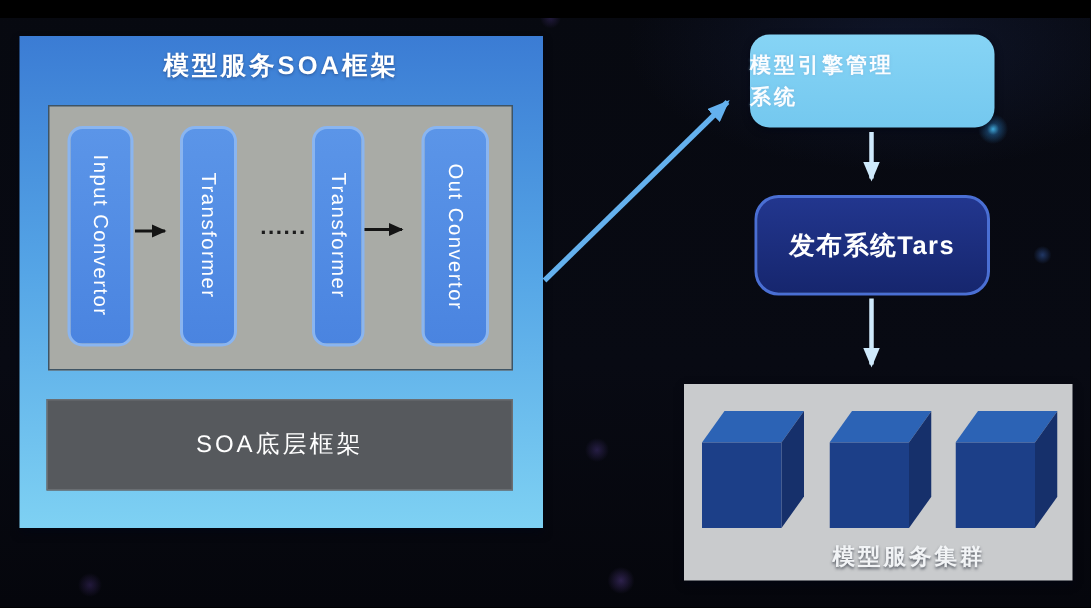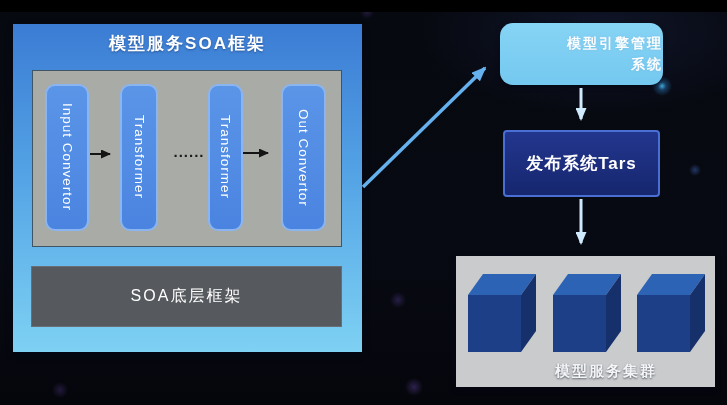--- a/index.html
+++ b/index.html
@@ -71,31 +71,31 @@
     border: 1px solid #6a6e72;
     display: flex; align-items: center; justify-content: center;
     color: #ffffff; font-size: 16px; font-weight: normal; letter-spacing: 2px;
   }
 
   
   .engine-box {
     position: absolute; left: 500px; top: 23px; width: 163px; height: 62px;
     background: linear-gradient(180deg, #86d4f5 0%, #74c8ef 100%);
     border-radius: 13px;
-    display: flex; flex-direction: column; align-items: flex-end; justify-content: center;
+    display: flex; flex-direction: column; align-items: flex-start; justify-content: center;
     color: rgba(255,255,255,0.97); font-size: 14px; font-weight: bold;
     letter-spacing: 2px; line-height: 1.5;
     text-shadow: 0 0 2px rgba(120,180,220,0.8);
     box-shadow: 0 2px 5px rgba(0,5,20,0.6);
   }
   .release-box {
     position: absolute; left: 503px; top: 130px; width: 157px; height: 67px;
     background: linear-gradient(180deg, #22368e 0%, #16266e 100%);
     border: 2px solid #4a6fd4;
-    border-radius: 4px;
+    border-radius: 16px;
     display: flex; align-items: center; justify-content: center;
     color: #ffffff; font-size: 17px; font-weight: bold; letter-spacing: 1px;
   }
   .cluster-panel {
     position: absolute; left: 456px; top: 256px; width: 259px; height: 131px;
     background: #c9cbcd;
     box-shadow: 0 2px 5px rgba(0,5,20,0.6);
   }
   .cluster-label {
     position: absolute; left: 0; bottom: 6px; width: 100%;

